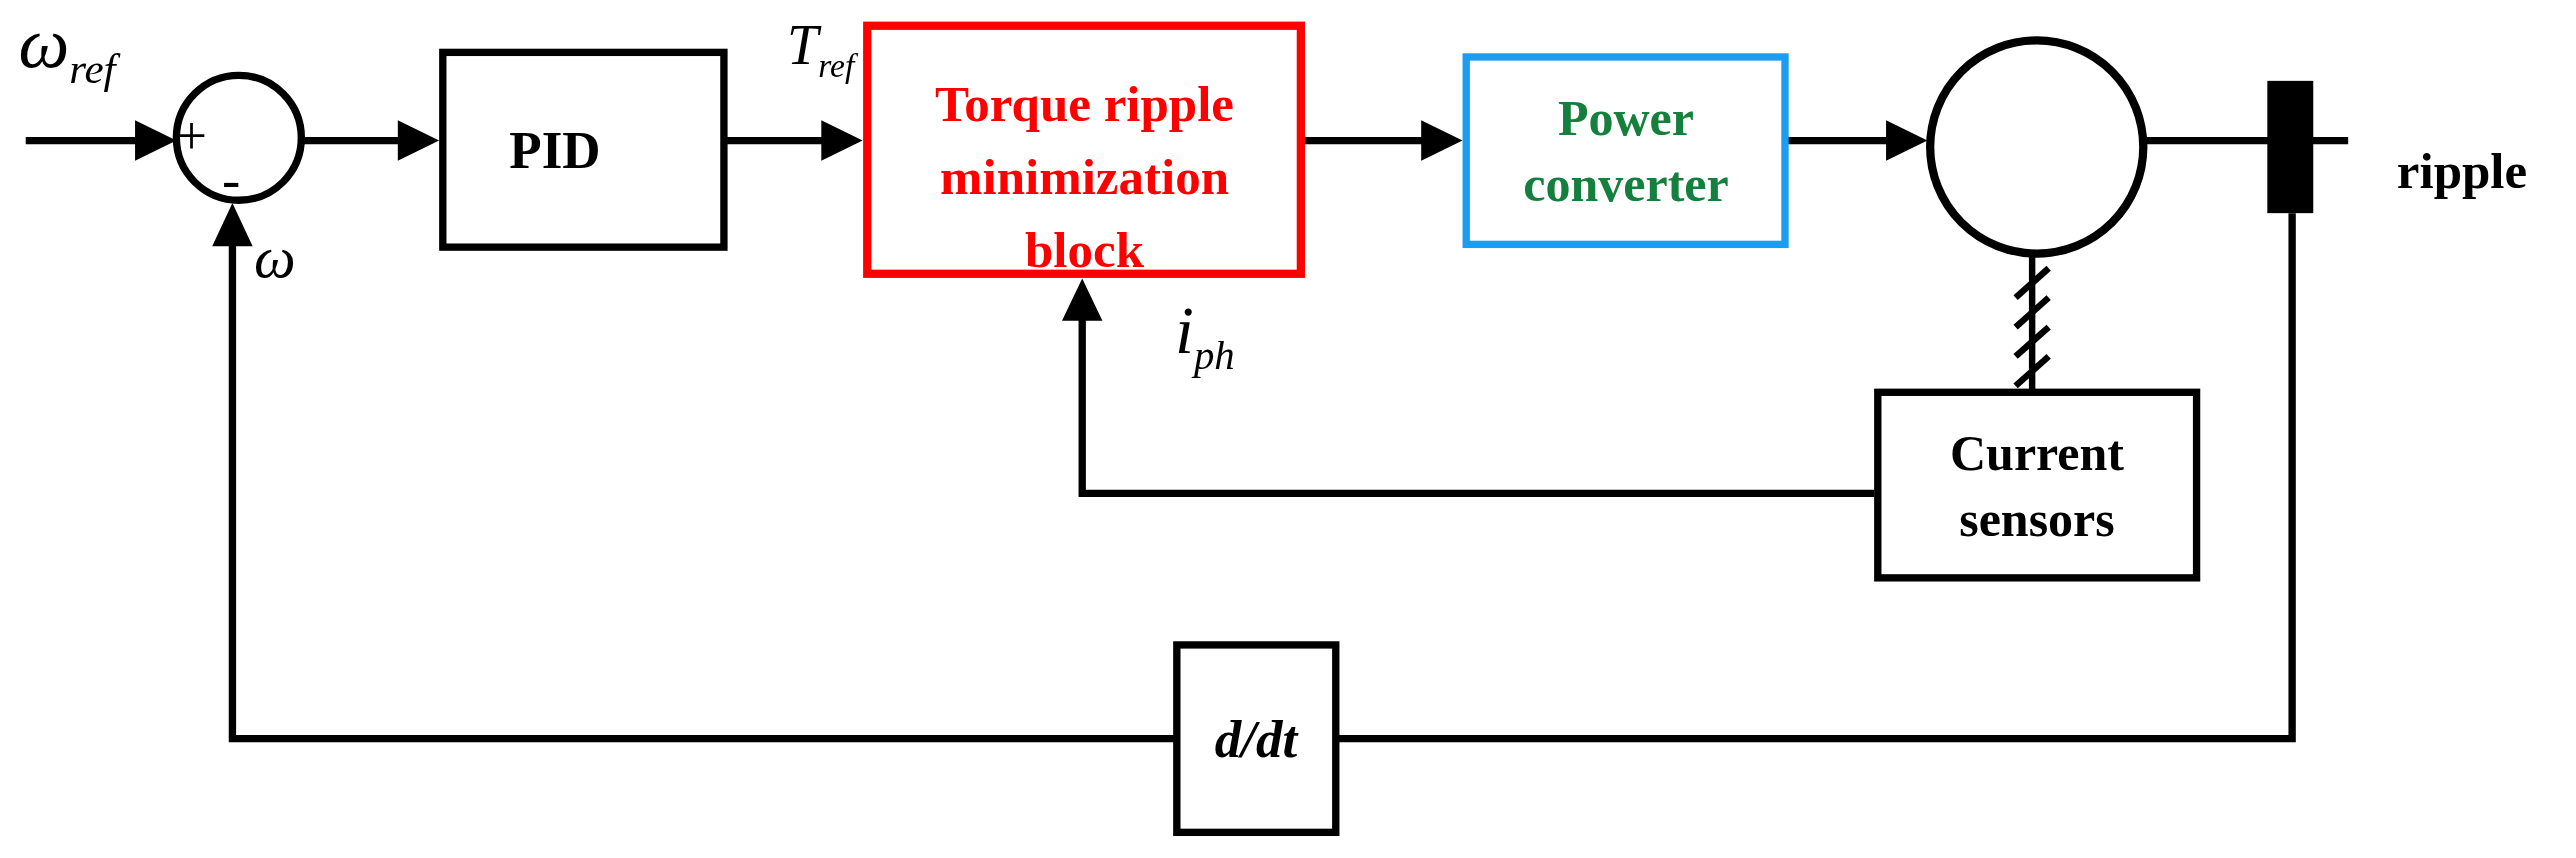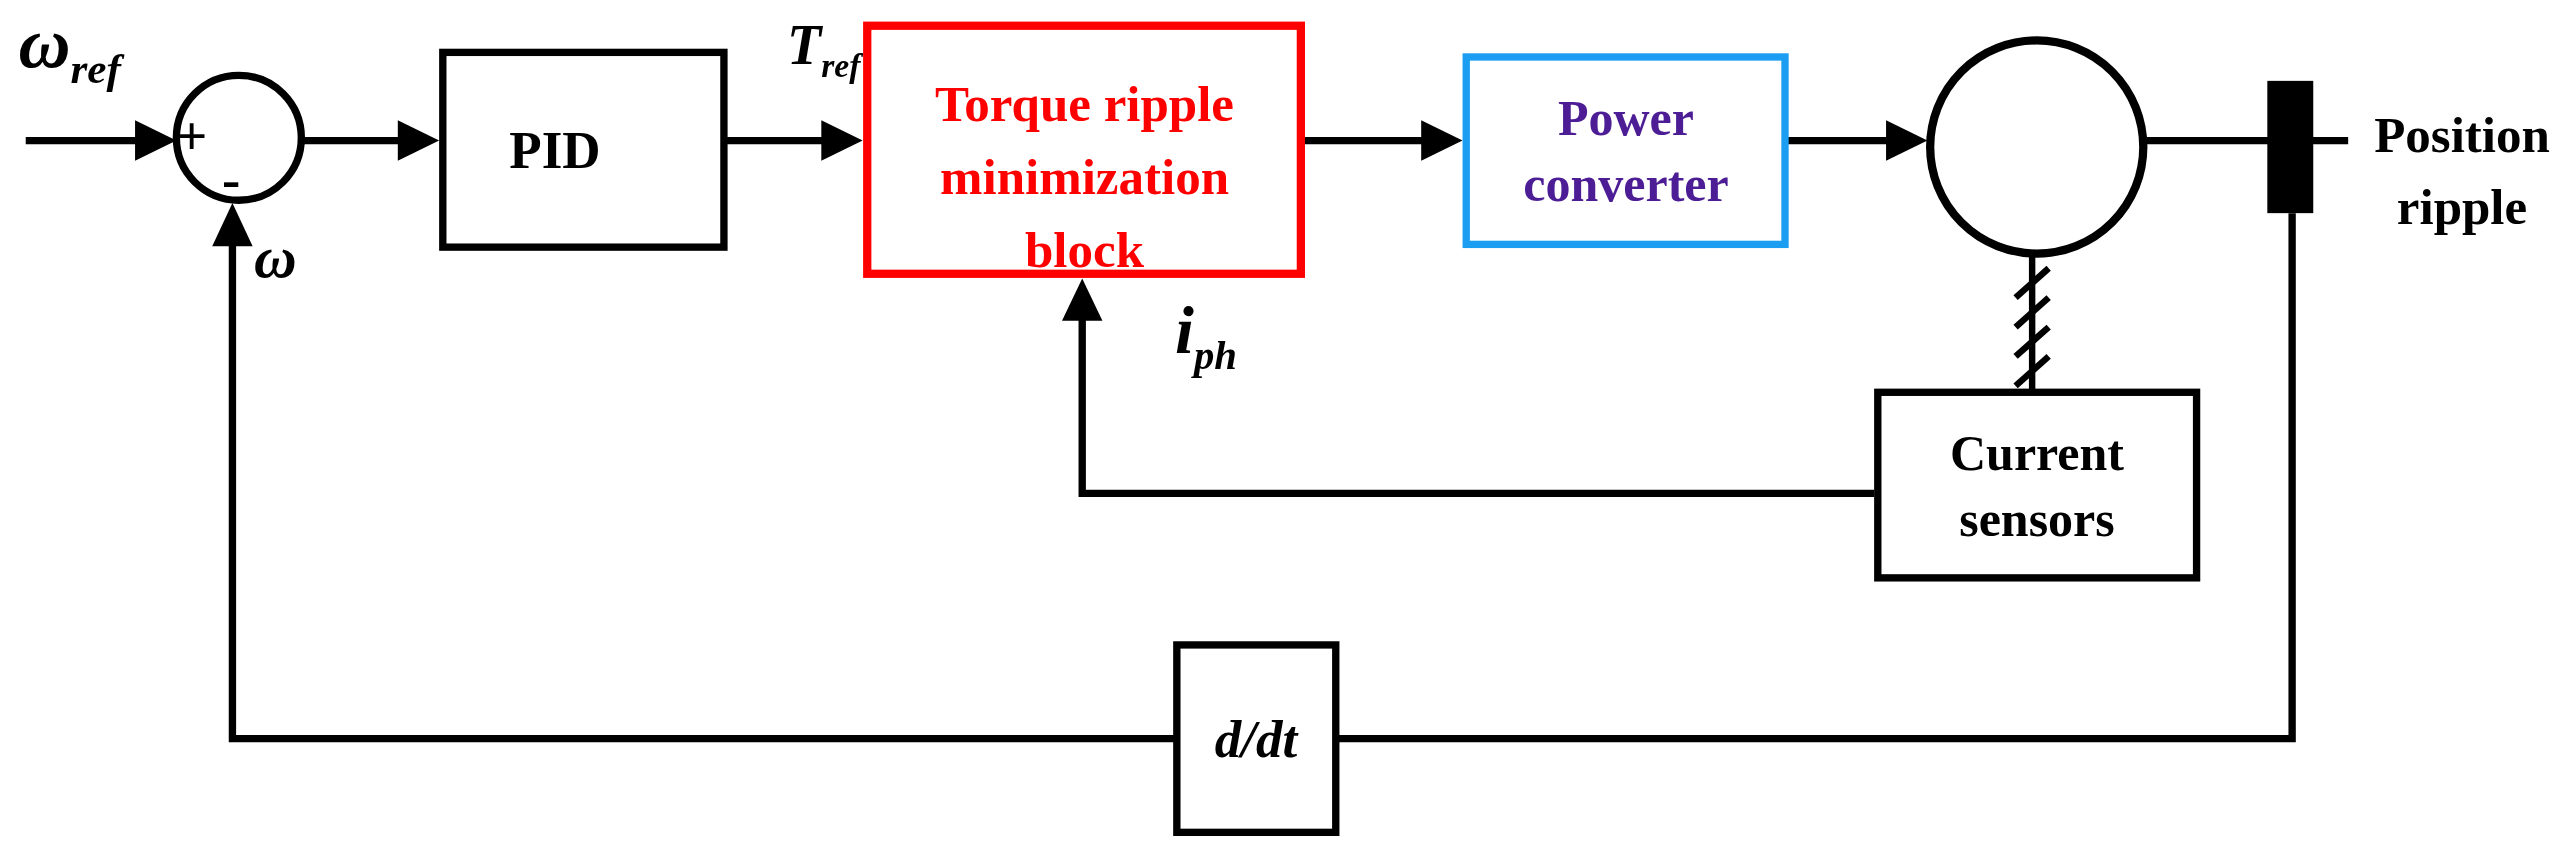--- a/index.html
+++ b/index.html
@@ -19,41 +19,41 @@
   .head  { fill: #000000; stroke: none; }
   .node  { fill: #ffffff; stroke: #000000; stroke-width: 8; }
   .node-red  { fill: #ffffff; stroke: #ff0000; stroke-width: 9; }
   .node-blue { fill: #ffffff; stroke: #1b9ef2; stroke-width: 8; }
   .node-thick{ stroke-width: 9; }
   .node-solid{ fill: #000000; stroke: none; }
 
   .label {
     position: absolute;
     z-index: 2;
-    font-weight: bold;
+    font-weight: normal;
     color: #000000;
     white-space: nowrap;
     line-height: 1;
   }
   .math { font-style: italic; }
   .sub  { font-size: 0.60em; vertical-align: -0.38em; font-style: italic; }
 
   .block-label {
     position: absolute;
     z-index: 2;
     display: flex;
     flex-direction: column;
     align-items: center;
     justify-content: center;
     text-align: center;
     font-weight: bold;
     color: #000000;
   }
   .red-text  { color: #ff0000; }
-  .blue-text { color: #4c1d95; }
+  .blue-text { color: #15803d; }
 </style>
 </head>
 <body>
 
 <div id="stage">
 
   <svg id="wires" width="2576" height="859" viewBox="0 0 2804 935">
 
     <polyline class="wire" points="2495,232 2495,804 253,804 253,262"></polyline>
     <polygon class="head" points="253,221 231,268 275,268"></polygon>
@@ -132,18 +132,17 @@
   <div class="block-label" style="left:1874px; top:389px; width:326px; height:193px; font-size:50px; line-height:66px;">
     <div>Current</div>
     <div>sensors</div>
   </div>
 
   <div class="block-label" style="left:1173px; top:641px; width:166px; height:195px; font-size:53px;text-align:center;">
     <div class="math">d/dt</div>
   </div>
 
   <div class="block-label" style="left:2348px; top:97px; width:228px; height:147px; font-size:51px; line-height:72px;">
-    <div>Position</div>
     <div>ripple</div>
   </div>
 
 </div>
 
 
 </body></html>

